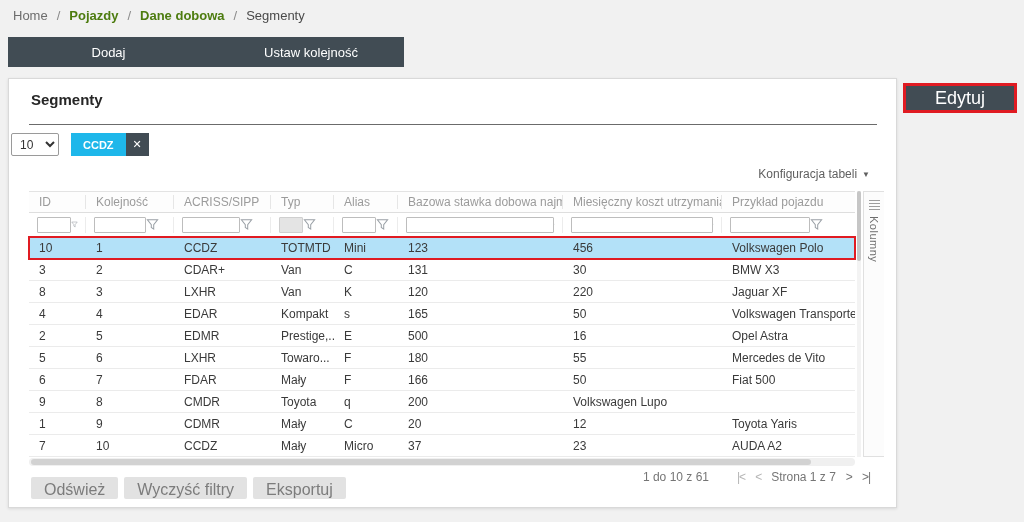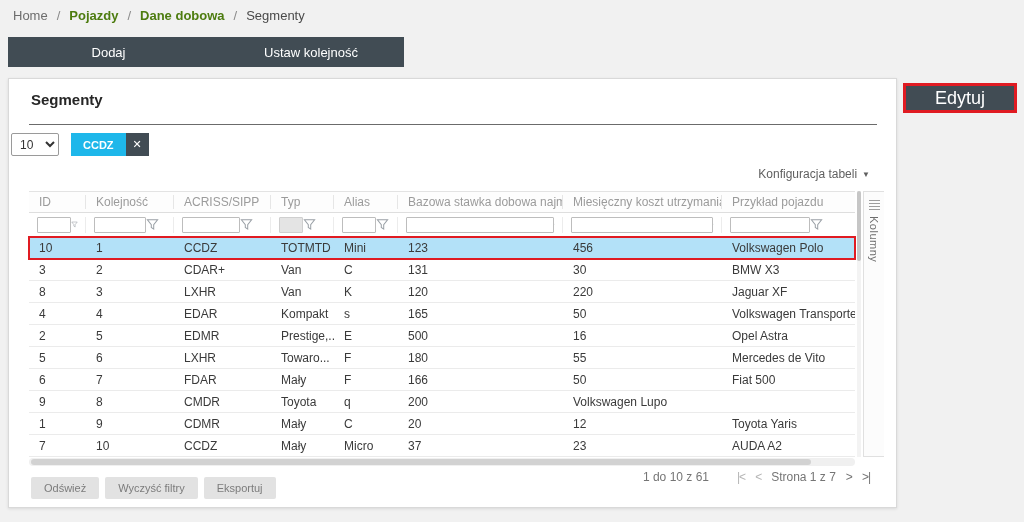--- a/index.html
+++ b/index.html
@@ -87,21 +87,21 @@
   
   .pagination { position:absolute; right:26px; top:391px; display:flex; align-items:center; gap:10px; font-size:12px; color:#757575; }
   .pagination .range { margin-right:18px; }
   .pg-btn { color:#b5b5b5; cursor:pointer; font-size:12px; letter-spacing:-1px; }
   .pg-btn.active { color:#757575; }
 
   
   .footer-btns { position:absolute; left:22px; top:398px; display:flex; gap:6px; }
   .footer-btns button {
     background:#e2e2e2; border:none; border-radius:2px; color:#7c7c7c;
-    font-size:11px; font-family:inherit; padding:4px 13px; height:22px; cursor:pointer;
+    font-size:16px; font-family:inherit; padding:4px 13px; height:22px; cursor:pointer;
   }
 </style>
 </head>
 <body>
 
 <nav class="breadcrumb">
   <span class="crumb">Home</span>
   <span class="sep">/</span>
   <span class="crumb b">Pojazdy</span>
   <span class="sep">/</span>

